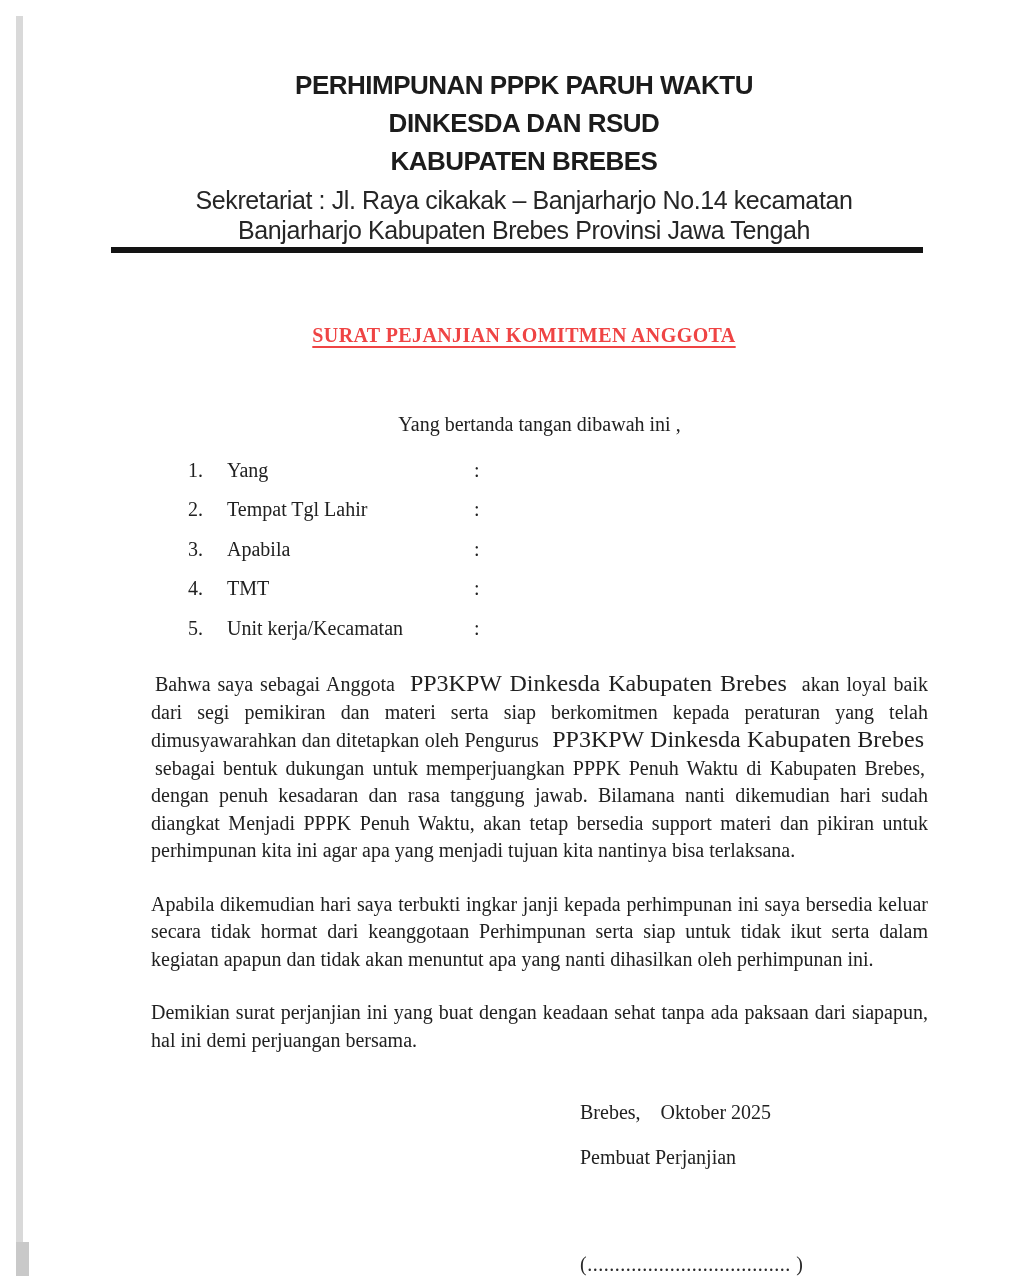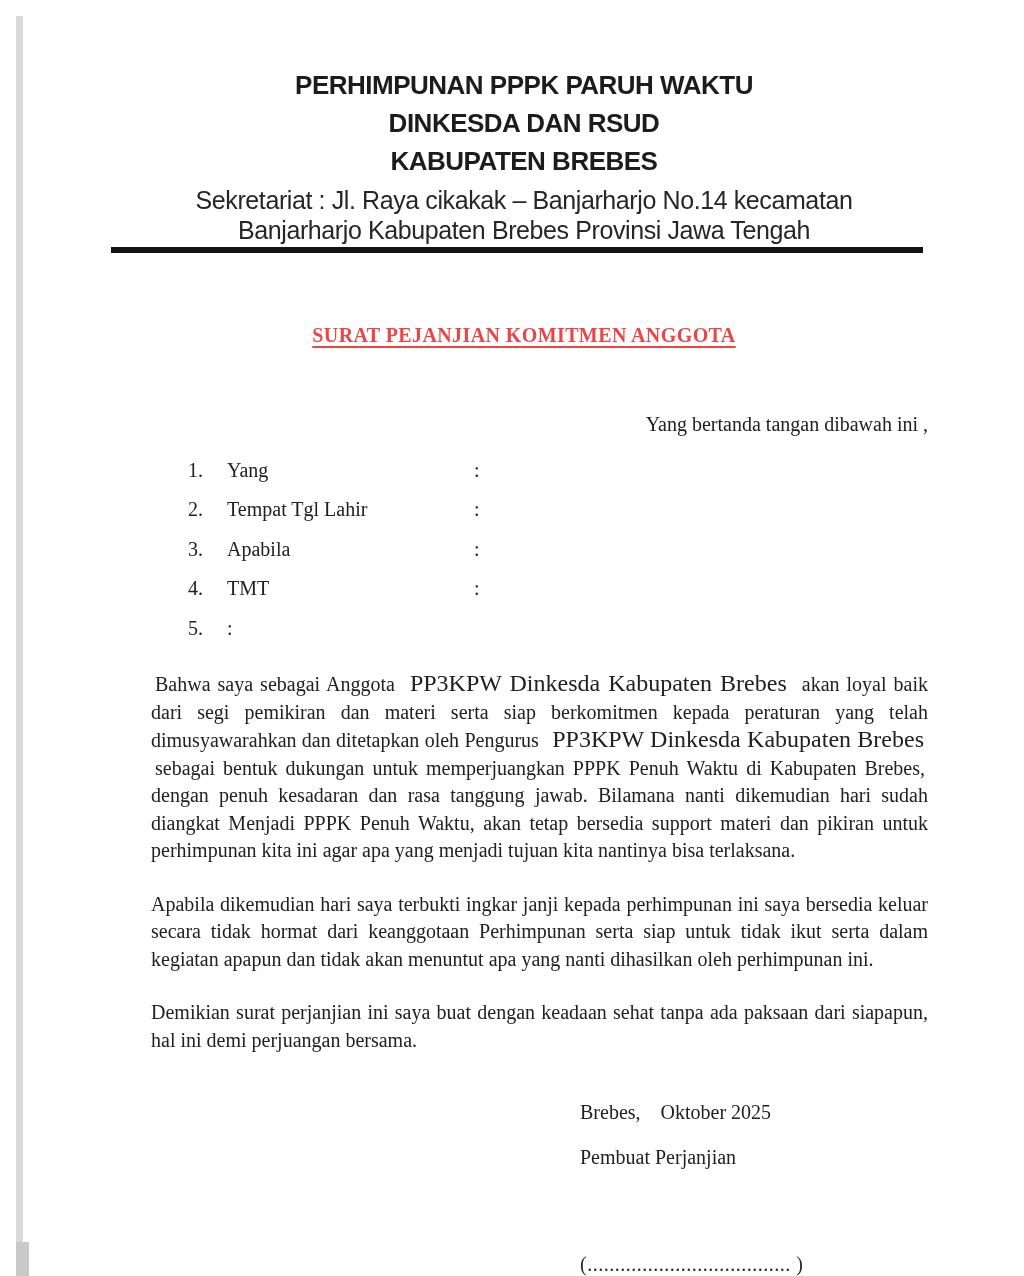--- a/index.html
+++ b/index.html
@@ -71,21 +71,21 @@
     text-underline-offset: 4px;
     color: #ef4444;
   }
 
   
   .body {
     margin: 64px 104px 0 135px;
     font-size: 20px;
     line-height: 27.5px;
   }
-  .intro { text-align: right; }
+  .intro { text-align: center; }
 
   .form-list { margin-top: 14px; }
   .form-row {
     display: flex;
     line-height: 27.5px;
   }
   .form-num {
     margin-left: 33px;
     width: 31px;
     flex: 0 0 auto;
@@ -156,29 +156,30 @@
         <span class="form-label">Apabila</span>
         <span class="form-colon">:</span>
       </div>
       <div class="form-row">
         <span class="form-num">4.</span>
         <span class="form-label">TMT</span>
         <span class="form-colon">:</span>
       </div>
       <div class="form-row">
         <span class="form-num">5.</span>
+        <span class="form-label">Unit kerja/Kecamatan</span>
         <span class="form-colon">:</span>
       </div>
     </div>
 
     <p class="para"><span>Bahwa saya sebagai Anggota </span><span class="emph">PP3KPW Dinkesda Kabupaten Brebes</span><span> akan loyal baik dari segi pemikiran dan materi serta siap berkomitmen kepada peraturan yang telah dimusyawarahkan dan ditetapkan oleh Pengurus </span><span class="emph">PP3KPW Dinkesda Kabupaten Brebes</span><span> sebagai bentuk dukungan untuk memperjuangkan PPPK Penuh Waktu di Kabupaten Brebes, dengan penuh kesadaran dan rasa tanggung jawab. Bilamana nanti dikemudian hari sudah diangkat Menjadi PPPK Penuh Waktu, akan tetap bersedia support materi dan pikiran untuk perhimpunan kita ini agar apa yang menjadi tujuan kita nantinya bisa terlaksana.</span></p>
 
     <p class="para">Apabila dikemudian hari saya terbukti ingkar janji kepada perhimpunan ini saya bersedia keluar secara tidak hormat dari keanggotaan Perhimpunan serta siap untuk tidak ikut serta dalam kegiatan apapun dan tidak akan menuntut apa yang nanti dihasilkan oleh perhimpunan ini.</p>
 
-    <p class="para">Demikian surat perjanjian ini saya buat dengan keadaan sehat tanpa ada paksaan dari siapapun, hal ini demi perjuangan bersama.</p>
+    <p class="para">Demikian surat perjanjian ini yang buat dengan keadaan sehat tanpa ada paksaan dari siapapun, hal ini demi perjuangan bersama.</p>
 
     <div class="closing">
       <div class="place-date">Brebes,    Oktober 2025</div>
       <div class="role">Pembuat Perjanjian</div>
       <div class="signature-line">(..................................... )</div>
     </div>
   </main>
 </div>
 
 </body></html>

